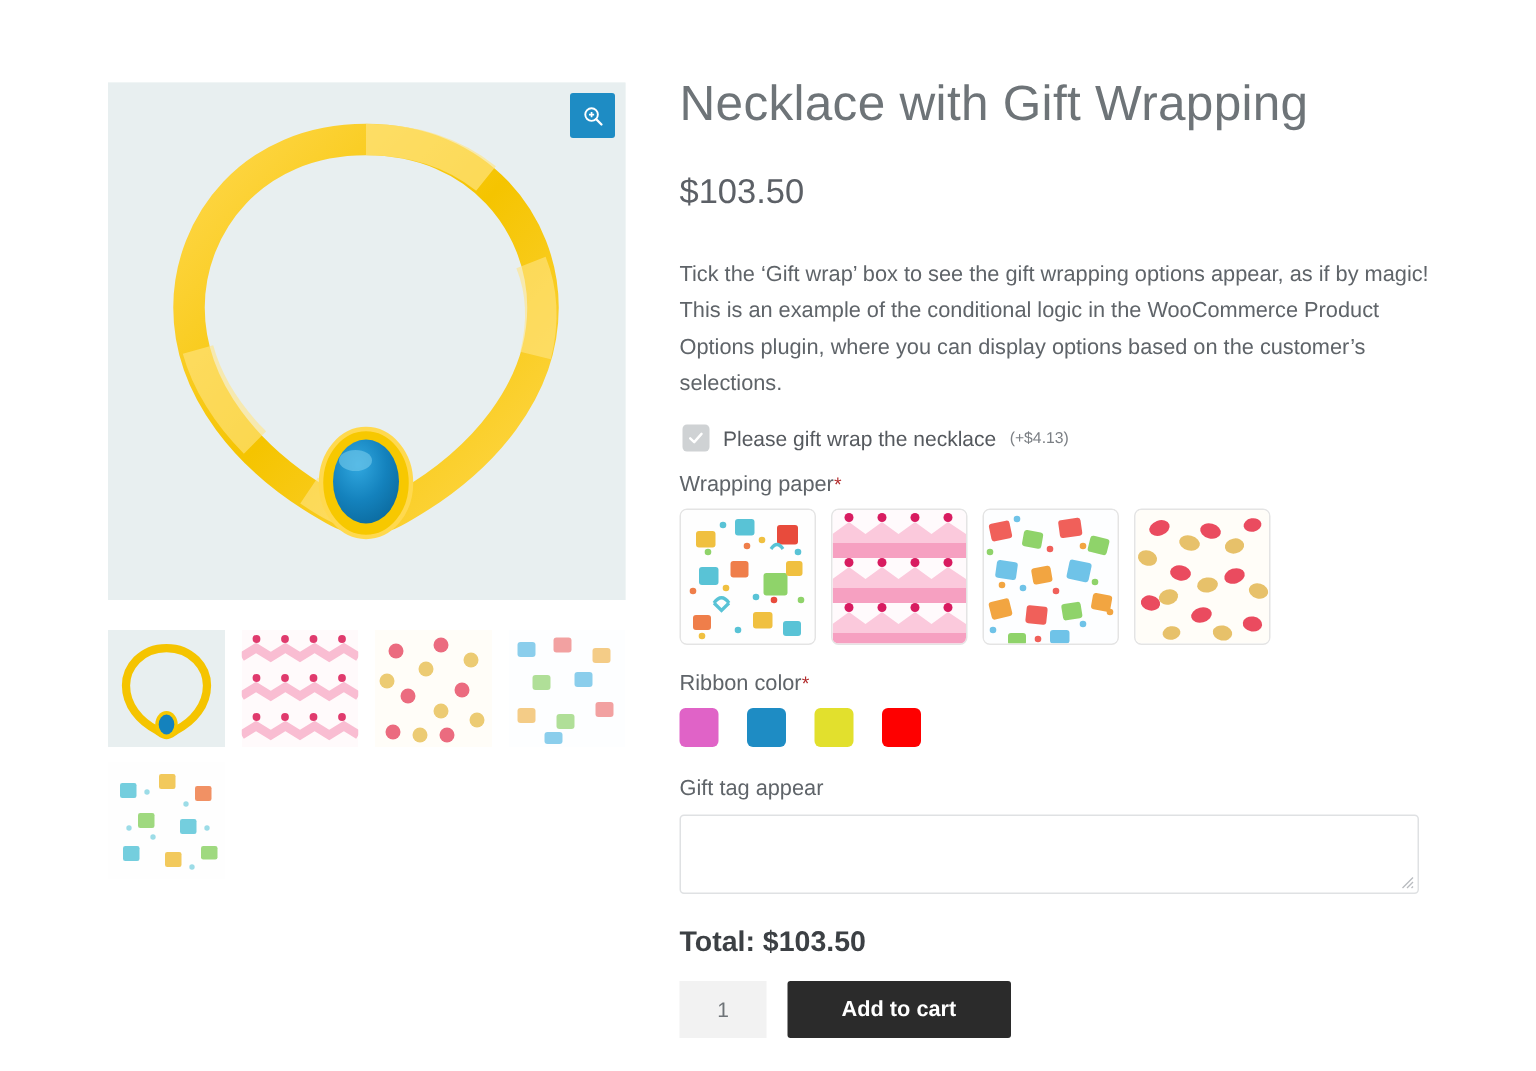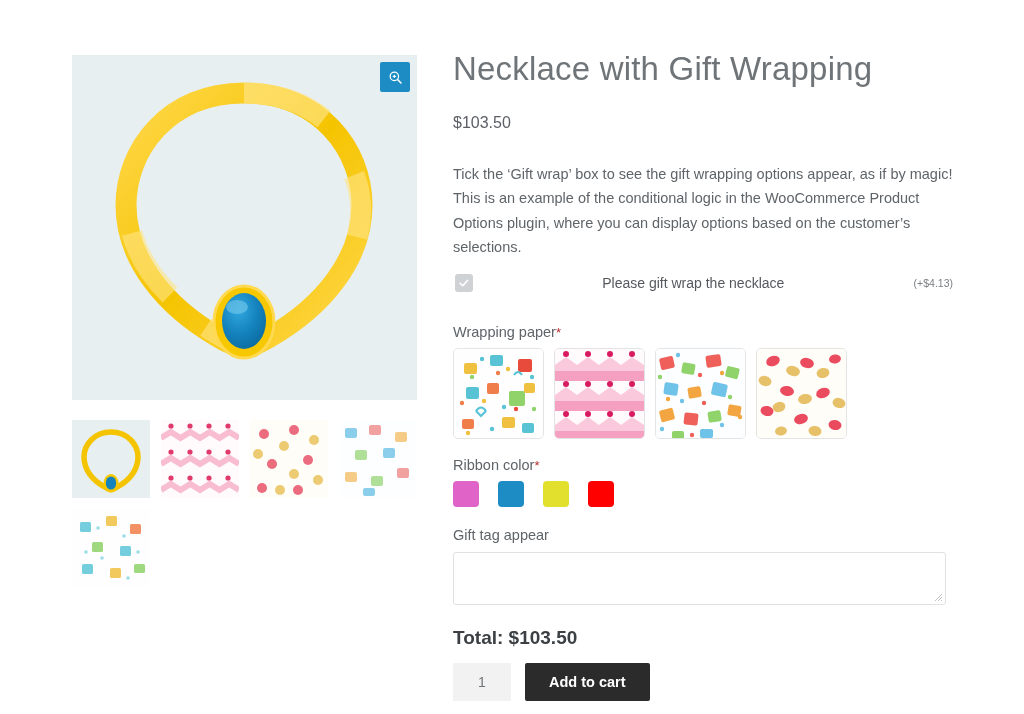--- a/index.html
+++ b/index.html
@@ -46,25 +46,25 @@
   .thumb svg, .thumb .pat { width:78px; height:78px; display:block; }
 
   
   .summary { position:absolute; left:453px; top:50px; width:500px; }
   .product-title {
     font-size: 33px; font-weight: 400;
     color: #6e7478;
     letter-spacing: 0.2px;
     margin: 0 0 26px 0; line-height: 1.15;
   }
-  .price { font-size: 16px; color:#5c6066; margin-bottom: 30px; }
+  .price { font-size: 23px; color:#5c6066; margin-bottom: 30px; }
   .description { font-size: 14.5px; line-height: 1.68; color:#5f6469; }
 
   
-  .cb-row { display:flex; align-items:center; gap:9px; margin: 0 0 32px 2px; justify-content: space-between; }
+  .cb-row { display:flex; align-items:center; gap:9px; margin: 0 0 14px 2px; }
   .cb-box {
     width: 18px; height: 18px; border-radius: 3px;
     background:#cfd2d4; display:flex; align-items:center; justify-content:center;
     cursor:pointer; flex: 0 0 auto;
   }
   .cb-box svg { width: 12px; height: 12px; }
   .cb-label { font-size: 14px; color:#55595e; }
   .cb-price { font-size: 10.5px; color:#7b7f84; }
 
   .field { margin-bottom: 4px; }
@@ -103,21 +103,21 @@
   .total { font-size: 19px; font-weight: bold; color:#3c4044; margin: 22px 0 14px 0; }
 
   .cart-row { display:flex; align-items:stretch; gap: 14px; }
   .qty {
     width: 58px; height: 38px;
     background:#f2f2f2; border:none; outline:none;
     text-align:center; font-size: 14px; color:#6f7478;
     font-family:"Liberation Sans", sans-serif;
   }
   .add-cart {
-    height: 38px; padding: 0 24px;
+    height: 38px; padding: 0 36px;
     background:#2b2b2b; color:#fff; border:none; border-radius:2px;
     font-size: 14.5px; font-weight: bold; cursor:pointer;
     font-family:"Liberation Sans", sans-serif;
   }
 </style>
 </head>
 <body>
 
 <div class="page">
 

